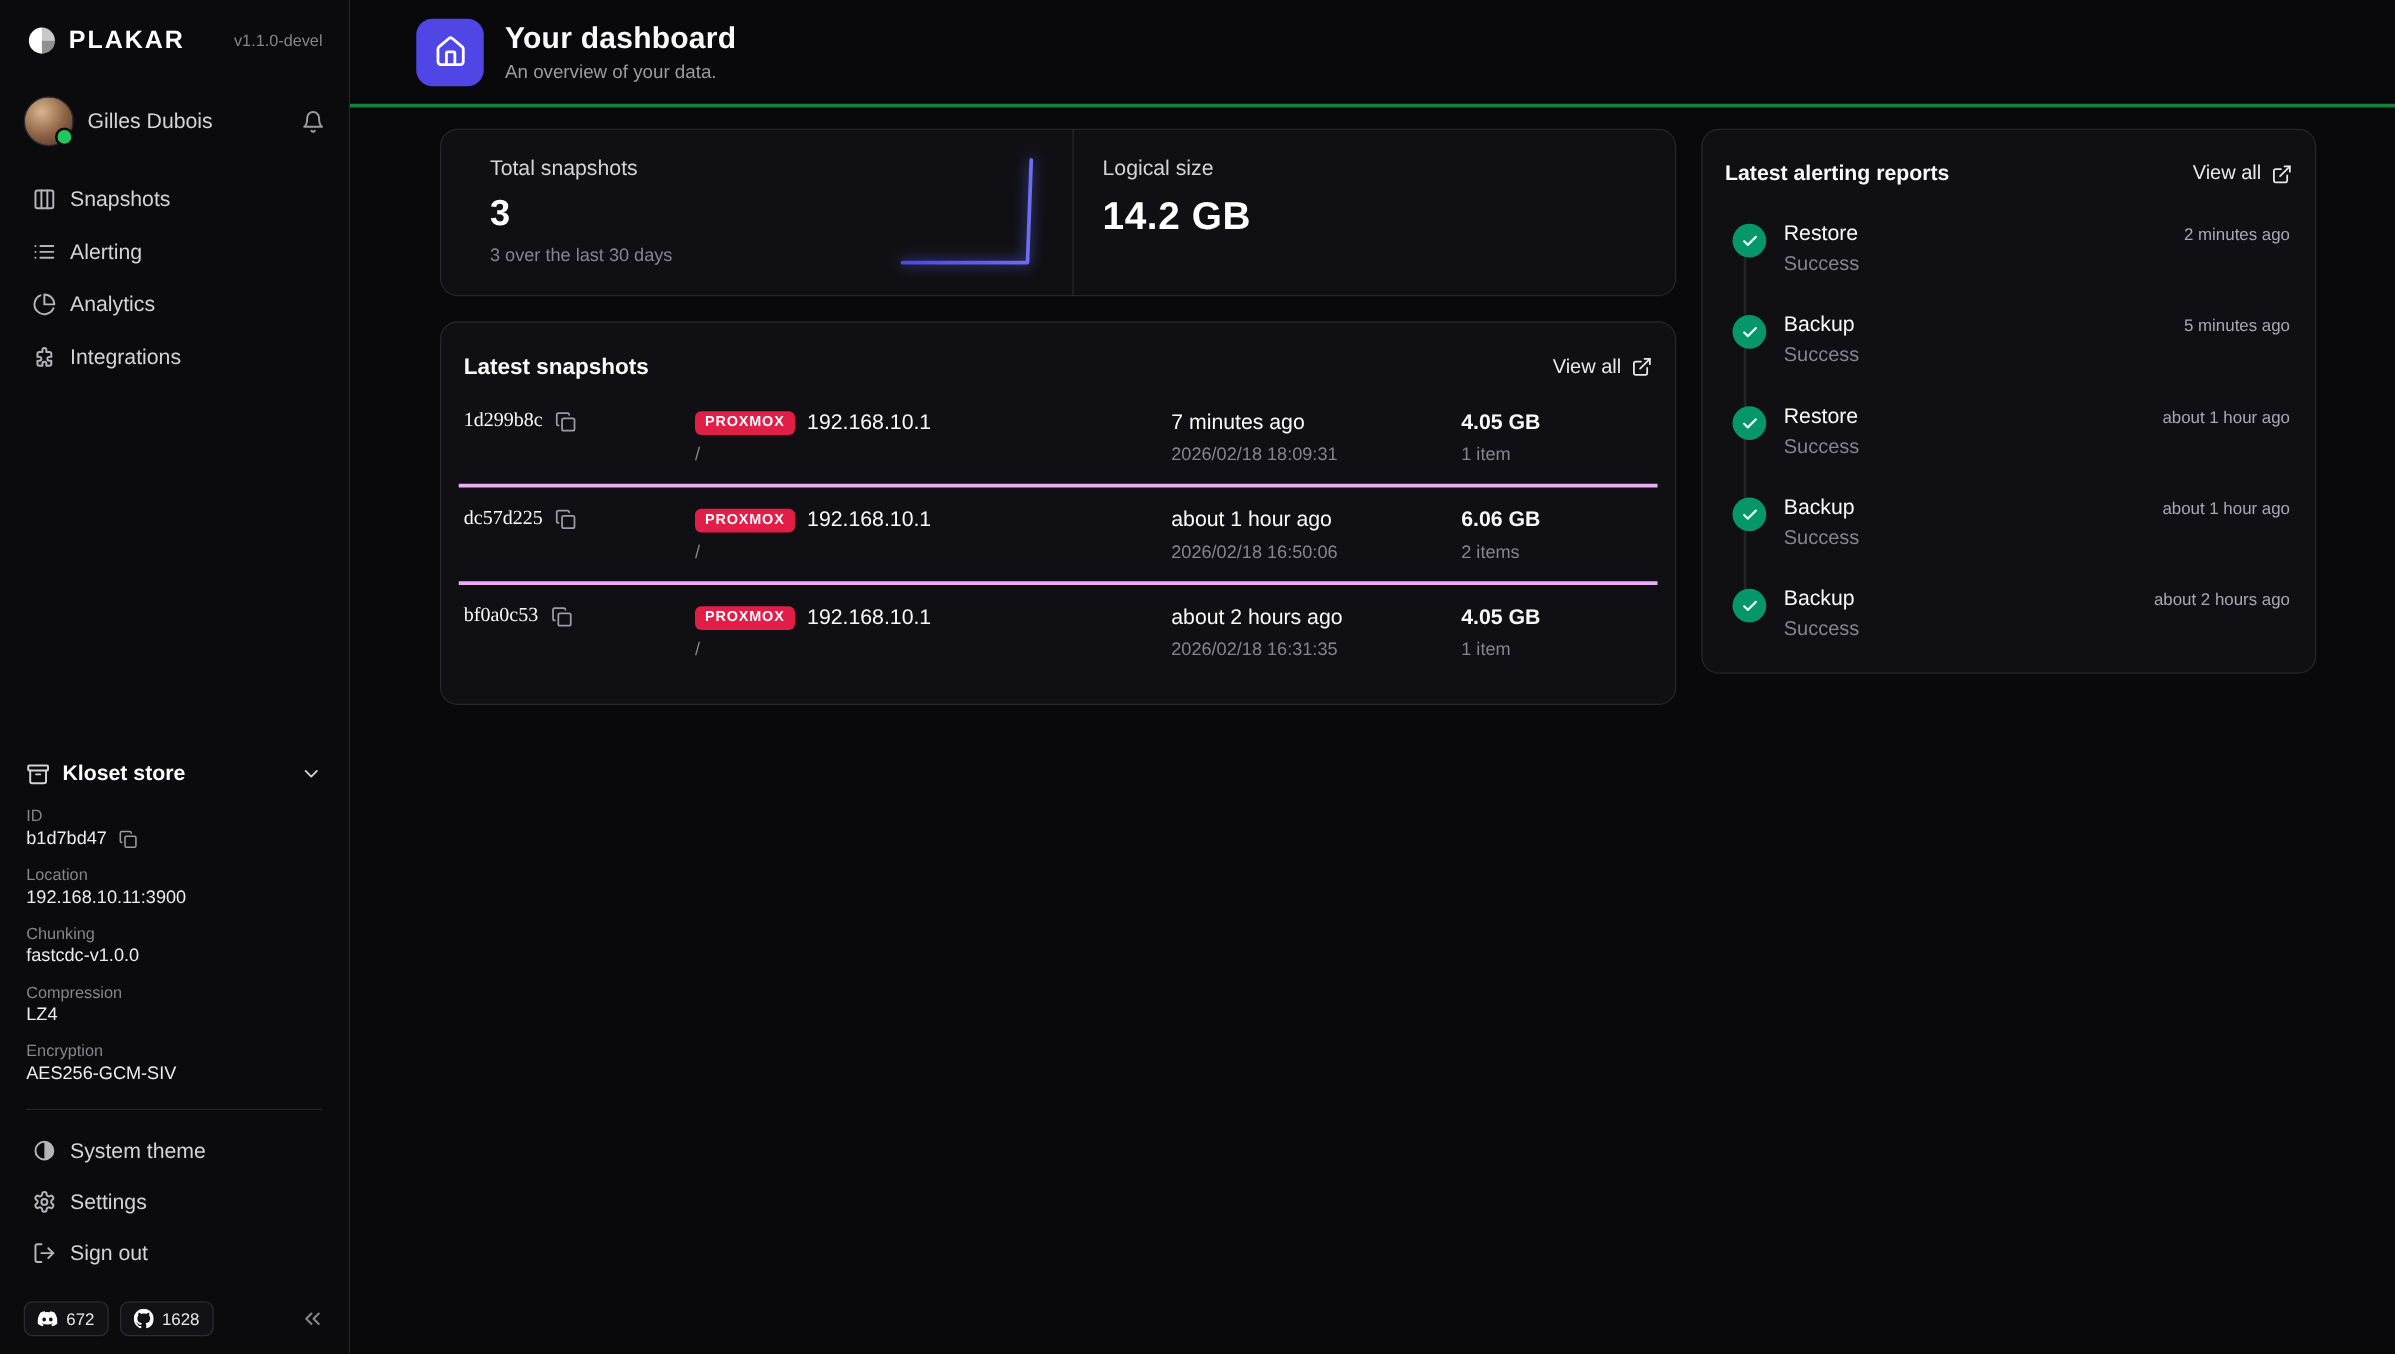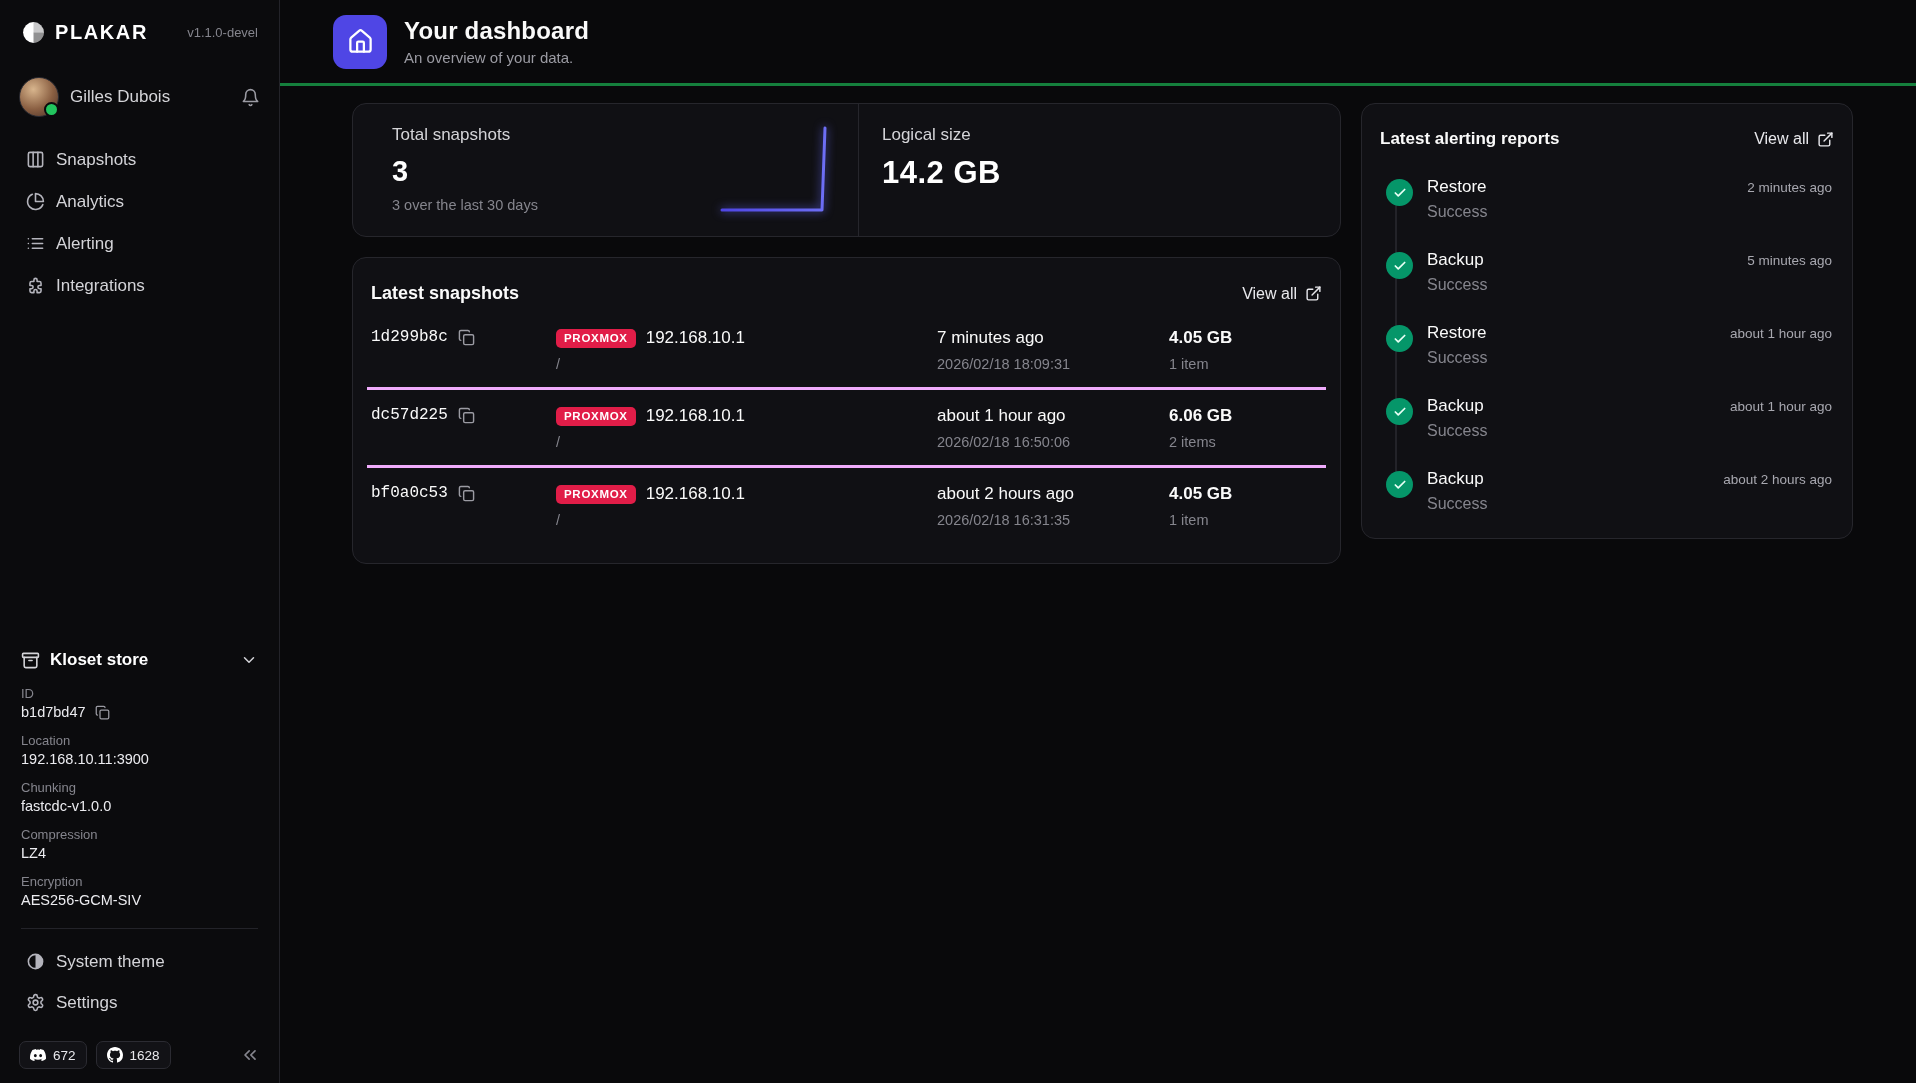--- a/index.html
+++ b/index.html
@@ -101,21 +101,21 @@
   .card-head { display:flex; align-items:center; justify-content:space-between; padding:0 4px 8px; }
   .card-title { font-size:18px; font-weight:600; }
   .view-all { display:flex; align-items:center; gap:8px; font-size:16px; color:#e8e8ec; cursor:pointer; }
   .view-all svg { color:#e8e8ec; }
   .snap-row {
     display:grid; grid-template-columns:185px 381px 232px 1fr;
     padding:16px 4px 15px; align-items:start; cursor:pointer;
   }
   .snap-row + .snap-row { border-top:3px solid #f0abfc; }
   .cell-primary { font-size:17px; display:flex; align-items:center; gap:10px; color:#fafafa; }
-  .snap-id { font-family:Liberation Mono, monospace; font-size:16px; }
+  .snap-id { font-family:Liberation Serif, serif; font-size:16px; }
   .cell-secondary { font-size:14.5px; color:#85858d; margin-top:8px; }
   .badge {
     background:#e11d48; color:#fff; font-size:11.5px; font-weight:700;
     letter-spacing:0.7px; padding:3px 8px 4px; border-radius:5px;
   }
   .ago { font-weight:500; }
   .size { font-weight:600; }
 
   
   .alerts-card { padding:25px 18px 18px; }
@@ -165,31 +165,31 @@
     <nav class="nav">
       <div class="nav-item">
         <svg viewBox="0 0 24 24" width="19" height="19" fill="none" stroke="currentColor" stroke-width="2" stroke-linecap="round" stroke-linejoin="round">
             <rect x="3" y="3" width="18" height="18" rx="2"></rect>
             <path d="M9 3v18M15 3v18"></path>
           </svg>
         <span>Snapshots</span>
       </div>
       <div class="nav-item">
         <svg viewBox="0 0 24 24" width="19" height="19" fill="none" stroke="currentColor" stroke-width="2" stroke-linecap="round" stroke-linejoin="round">
+            <path d="M8 6h13M8 12h13M8 18h13"></path>
+            <path d="M3 6h.01M3 12h.01M3 18h.01"></path>
+          </svg>
+        <span>Alerting</span>
+      </div>
+      <div class="nav-item">
+        <svg viewBox="0 0 24 24" width="19" height="19" fill="none" stroke="currentColor" stroke-width="2" stroke-linecap="round" stroke-linejoin="round">
             <path d="M21.21 15.89A10 10 0 1 1 8 2.83"></path>
             <path d="M22 12A10 10 0 0 0 12 2v10z"></path>
           </svg>
         <span>Analytics</span>
-      </div>
-      <div class="nav-item">
-        <svg viewBox="0 0 24 24" width="19" height="19" fill="none" stroke="currentColor" stroke-width="2" stroke-linecap="round" stroke-linejoin="round">
-            <path d="M8 6h13M8 12h13M8 18h13"></path>
-            <path d="M3 6h.01M3 12h.01M3 18h.01"></path>
-          </svg>
-        <span>Alerting</span>
       </div>
       <div class="nav-item">
         <svg viewBox="0 0 24 24" width="19" height="19" fill="none" stroke="currentColor" stroke-width="2" stroke-linecap="round" stroke-linejoin="round">
             <path d="M14 7V5a2 2 0 0 0-4 0v2H7a2 2 0 0 0-2 2v3h2a2 2 0 0 1 0 4H5v3a2 2 0 0 0 2 2h3v-2a2 2 0 0 1 4 0v2h3a2 2 0 0 0 2-2v-3h-2a2 2 0 0 1 0-4h2V9a2 2 0 0 0-2-2h-3z"></path>
           </svg>
         <span>Integrations</span>
       </div>
     </nav>
 
     <div class="store">
@@ -255,20 +255,28 @@
             <path d="M12 3a9 9 0 0 1 0 18z" fill="currentColor" stroke="none"></path>
           </svg>
         <span>System theme</span>
       </div>
       <div class="nav-item">
         <svg viewBox="0 0 24 24" width="19" height="19" fill="none" stroke="currentColor" stroke-width="2" stroke-linecap="round" stroke-linejoin="round">
             <path d="M12.22 2h-.44a2 2 0 0 0-2 2v.18a2 2 0 0 1-1 1.73l-.43.25a2 2 0 0 1-2 0l-.15-.08a2 2 0 0 0-2.73.73l-.22.38a2 2 0 0 0 .73 2.73l.15.1a2 2 0 0 1 1 1.72v.51a2 2 0 0 1-1 1.74l-.15.09a2 2 0 0 0-.73 2.73l.22.38a2 2 0 0 0 2.73.73l.15-.08a2 2 0 0 1 2 0l.43.25a2 2 0 0 1 1 1.73V20a2 2 0 0 0 2 2h.44a2 2 0 0 0 2-2v-.18a2 2 0 0 1 1-1.73l.43-.25a2 2 0 0 1 2 0l.15.08a2 2 0 0 0 2.73-.73l.22-.39a2 2 0 0 0-.73-2.73l-.15-.08a2 2 0 0 1-1-1.74v-.5a2 2 0 0 1 1-1.74l.15-.09a2 2 0 0 0 .73-2.73l-.22-.38a2 2 0 0 0-2.73-.73l-.15.08a2 2 0 0 1-2 0l-.43-.25a2 2 0 0 1-1-1.73V4a2 2 0 0 0-2-2z"></path>
             <circle cx="12" cy="12" r="3"></circle>
           </svg>
         <span>Settings</span>
+      </div>
+      <div class="nav-item">
+        <svg viewBox="0 0 24 24" width="19" height="19" fill="none" stroke="currentColor" stroke-width="2" stroke-linecap="round" stroke-linejoin="round">
+            <path d="M9 21H5a2 2 0 0 1-2-2V5a2 2 0 0 1 2-2h4"></path>
+            <path d="m16 17 5-5-5-5"></path>
+            <path d="M21 12H9"></path>
+          </svg>
+        <span>Sign out</span>
       </div>
     </div>
 
     <div class="badges-row">
       <div class="pill">
         <svg viewBox="0 0 24 24" width="16" height="16">
             <path d="M20.317 4.369a19.791 19.791 0 0 0-4.885-1.515.074.074 0 0 0-.079.037c-.21.375-.444.864-.608 1.25a18.27 18.27 0 0 0-5.487 0 12.64 12.64 0 0 0-.617-1.25.077.077 0 0 0-.079-.037 19.736 19.736 0 0 0-4.885 1.515.07.07 0 0 0-.032.027C.533 9.046-.32 13.58.099 18.057a.082.082 0 0 0 .031.057 19.9 19.9 0 0 0 5.993 3.03.078.078 0 0 0 .084-.028c.462-.63.874-1.295 1.226-1.994a.076.076 0 0 0-.041-.106 13.107 13.107 0 0 1-1.872-.892.077.077 0 0 1-.008-.128c.126-.094.252-.192.372-.291a.074.074 0 0 1 .077-.01c3.928 1.793 8.18 1.793 12.062 0a.074.074 0 0 1 .078.01c.12.098.246.198.373.292a.077.077 0 0 1-.006.127 12.299 12.299 0 0 1-1.873.892.077.077 0 0 0-.041.107c.36.698.772 1.362 1.225 1.993a.076.076 0 0 0 .084.028 19.839 19.839 0 0 0 6.002-3.03.077.077 0 0 0 .032-.054c.5-5.177-.838-9.674-3.549-13.66a.061.061 0 0 0-.031-.03zM8.02 15.33c-1.183 0-2.157-1.085-2.157-2.419 0-1.333.956-2.419 2.157-2.419 1.21 0 2.176 1.096 2.157 2.42 0 1.333-.956 2.418-2.157 2.418zm7.975 0c-1.183 0-2.157-1.085-2.157-2.419 0-1.333.955-2.419 2.157-2.419 1.21 0 2.176 1.096 2.157 2.42 0 1.333-.946 2.418-2.157 2.418z"></path>
           </svg>
         <span>672</span>
       </div>

